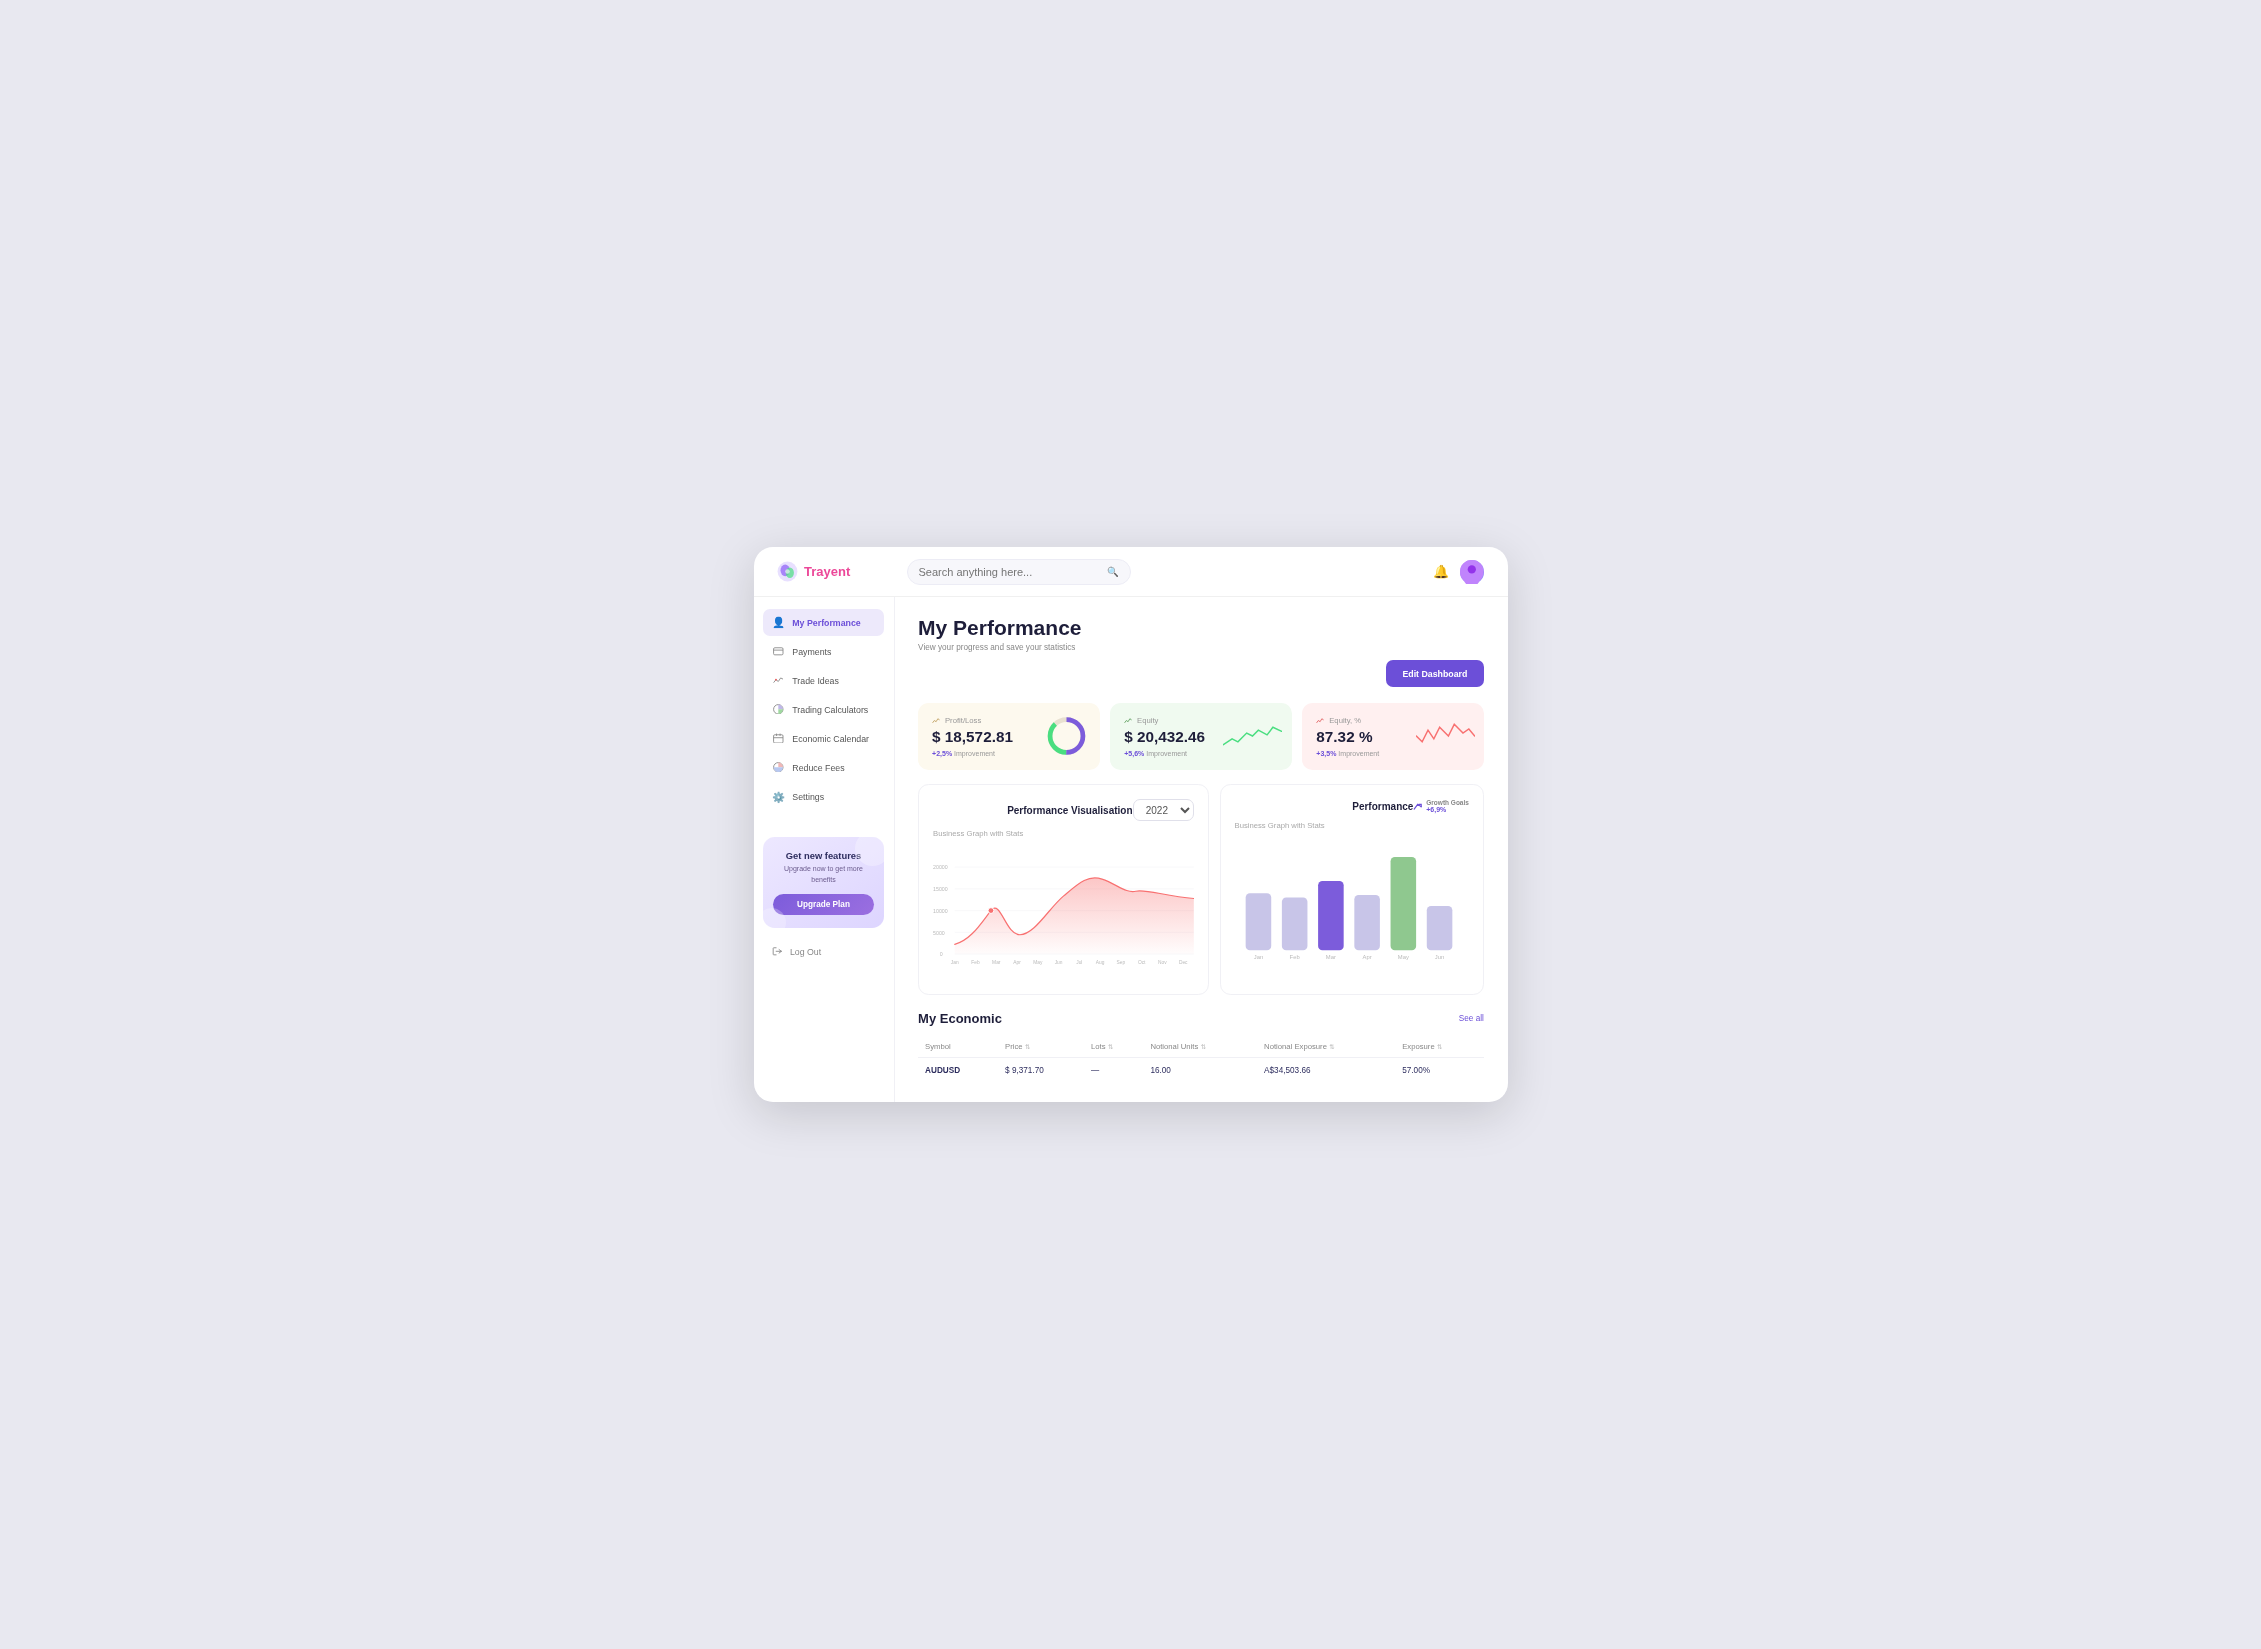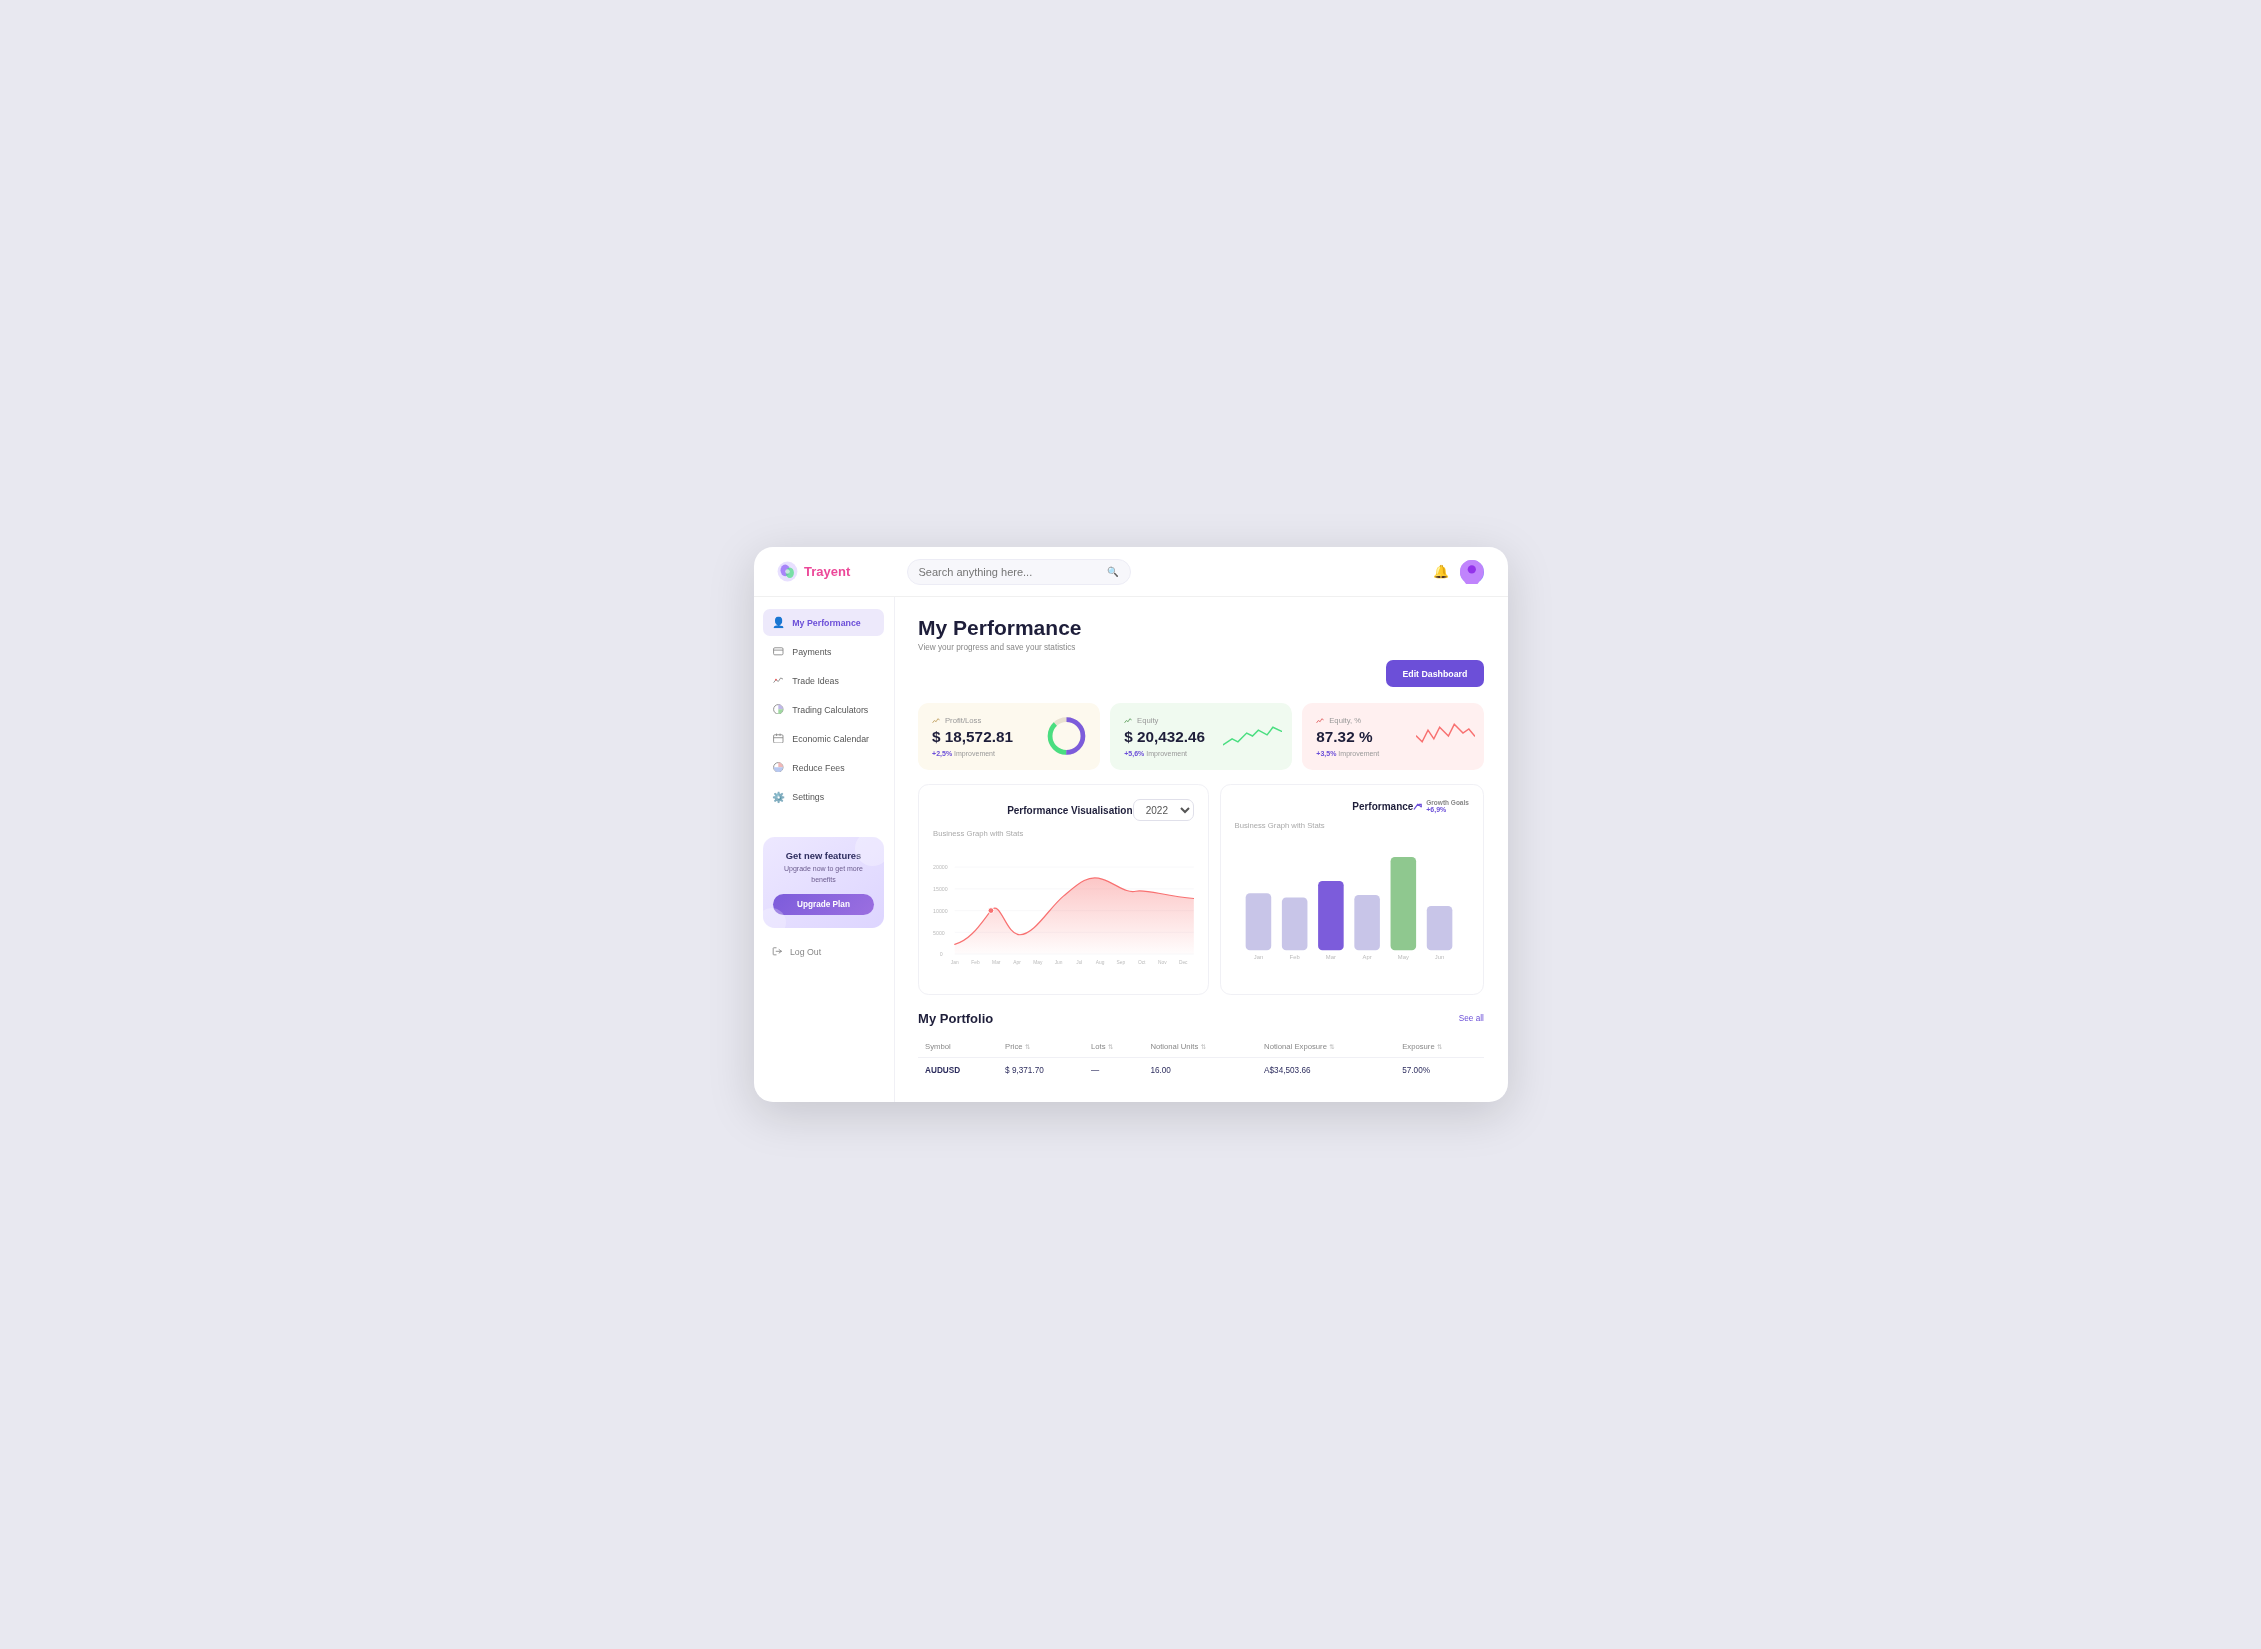--- a/index.html
+++ b/index.html
@@ -608,21 +608,21 @@
             <text x="248" y="212" font-size="11" fill="#bbb" text-anchor="middle">Apr</text>
             <text x="316" y="212" font-size="11" fill="#bbb" text-anchor="middle">May</text>
             <text x="384" y="212" font-size="11" fill="#bbb" text-anchor="middle">Jun</text>
           </svg>
         </div>
 
       </div>
 
       <div class="portfolio-section">
         <div class="portfolio-header">
-          <div class="portfolio-title">My Portfolio</div>
+          <div class="portfolio-title">My Economic</div>
           <span class="see-all-link">See all</span>
         </div>
 
         <table class="table-container">
           <thead>
             <tr>
               <th>
                 <span>Symbol</span>
               </th>
               <th>

